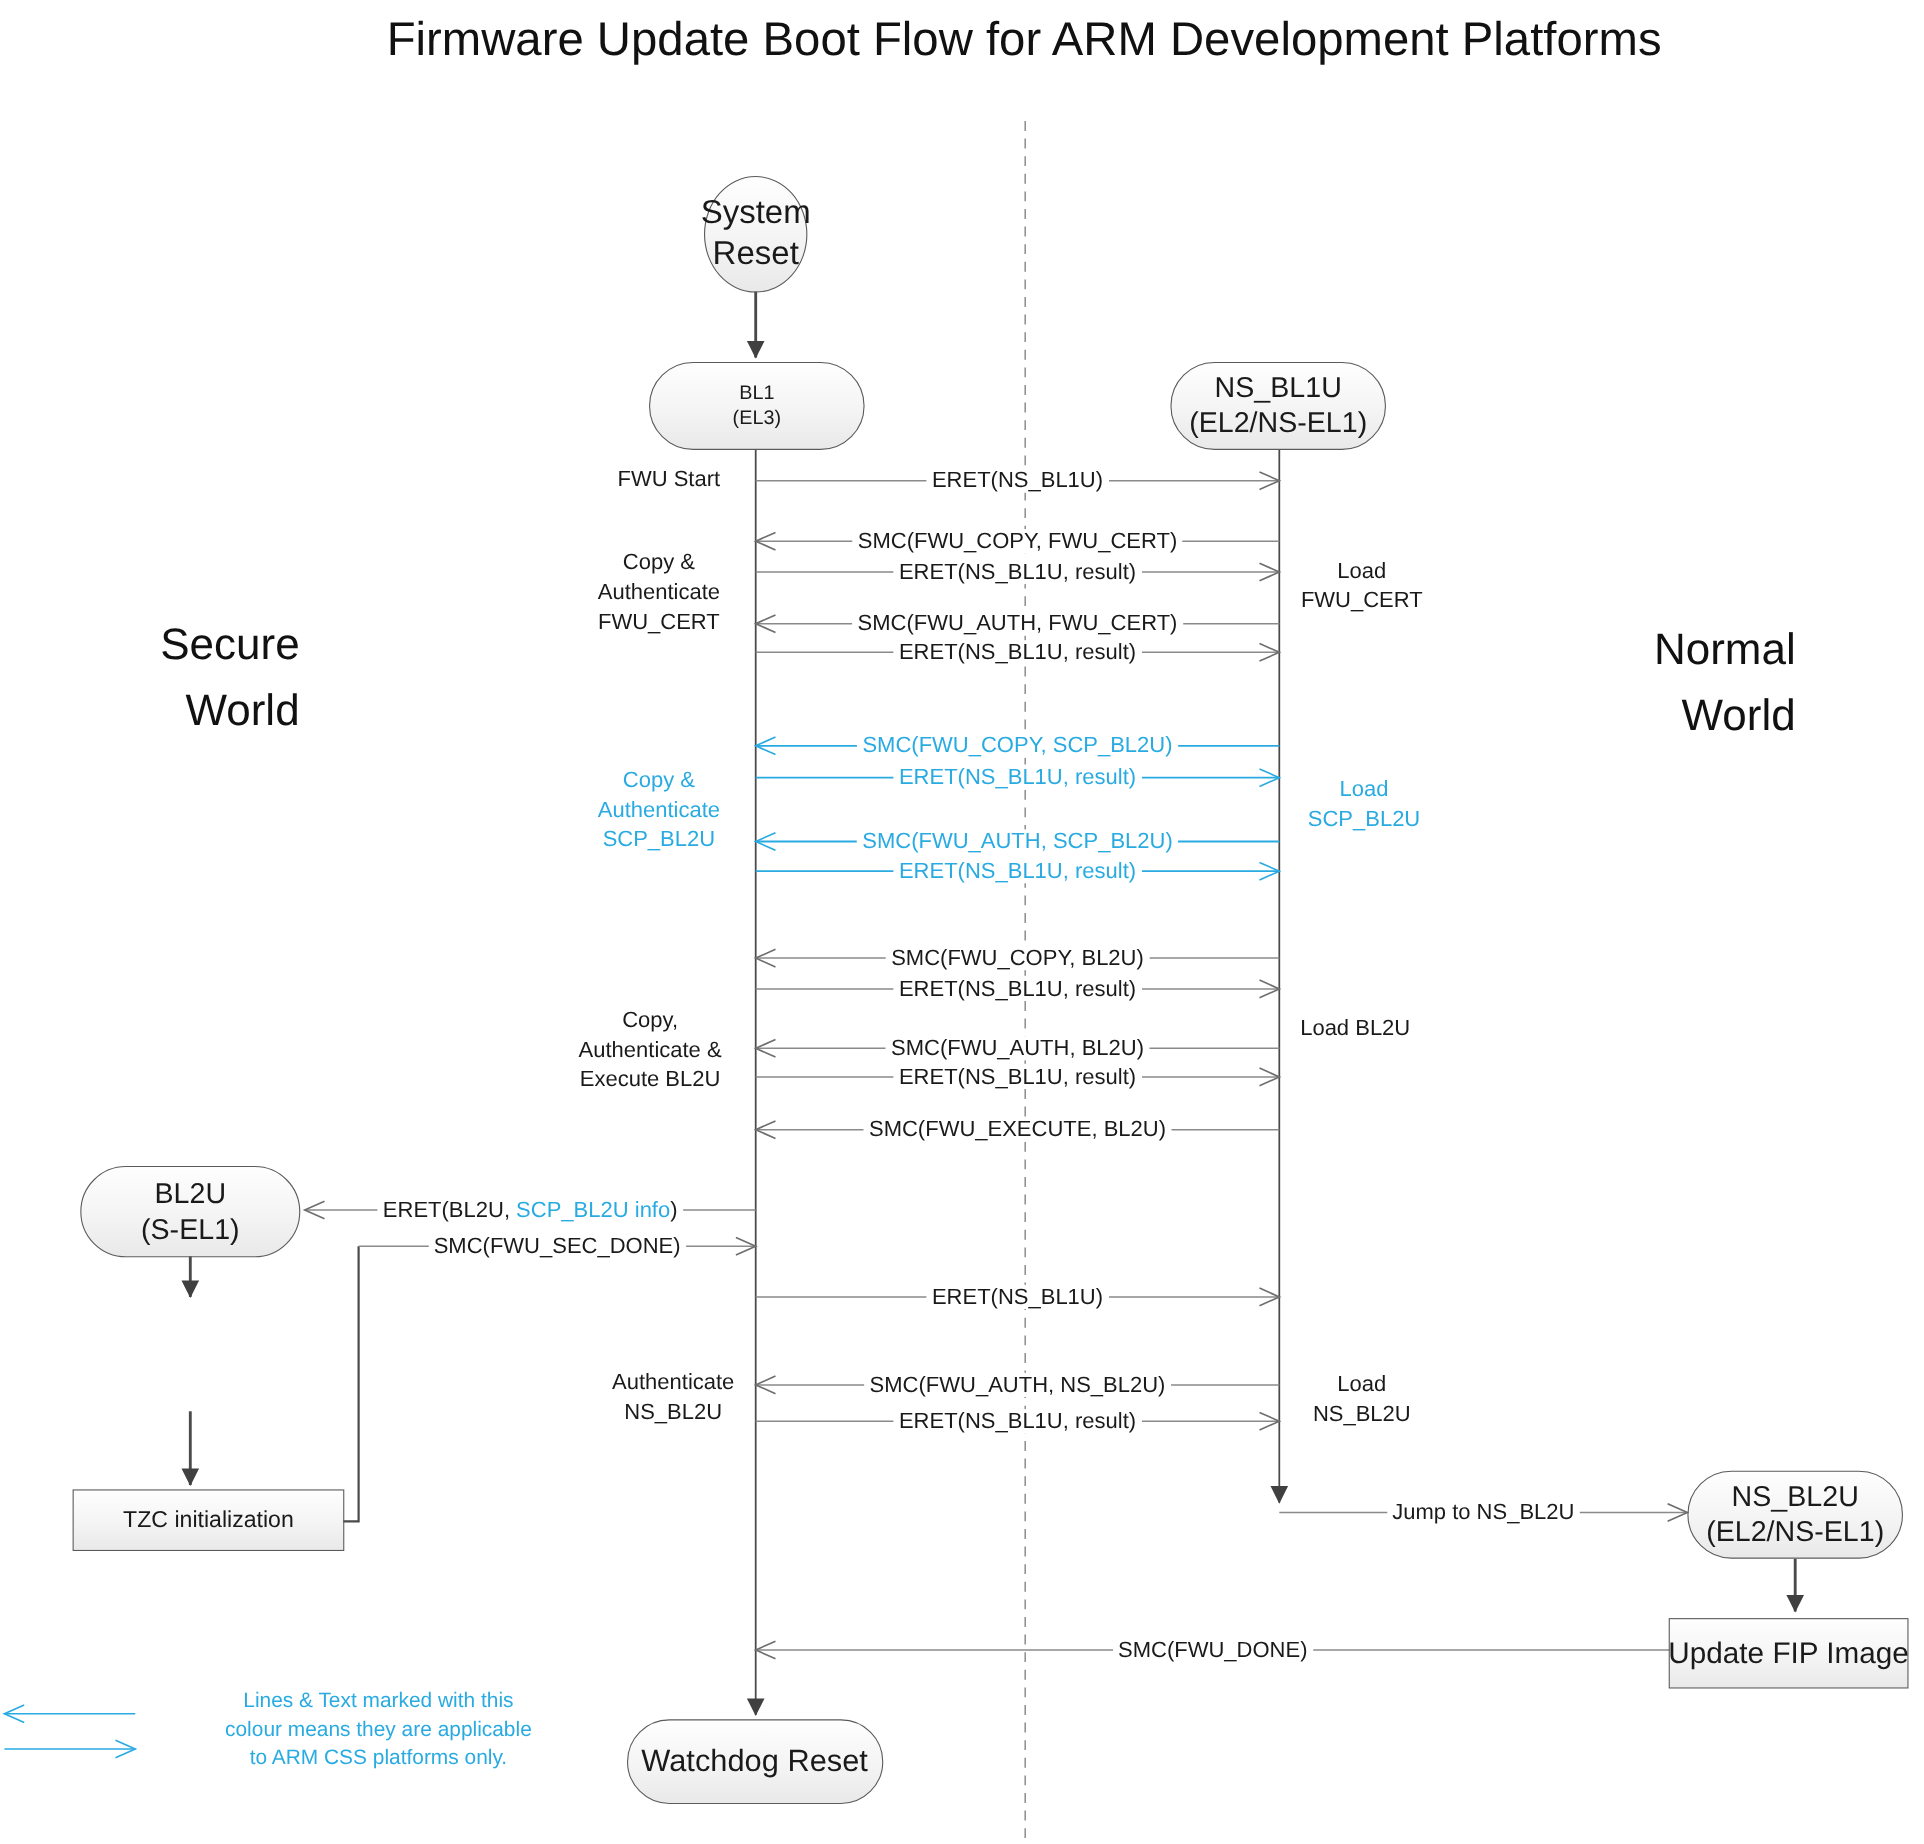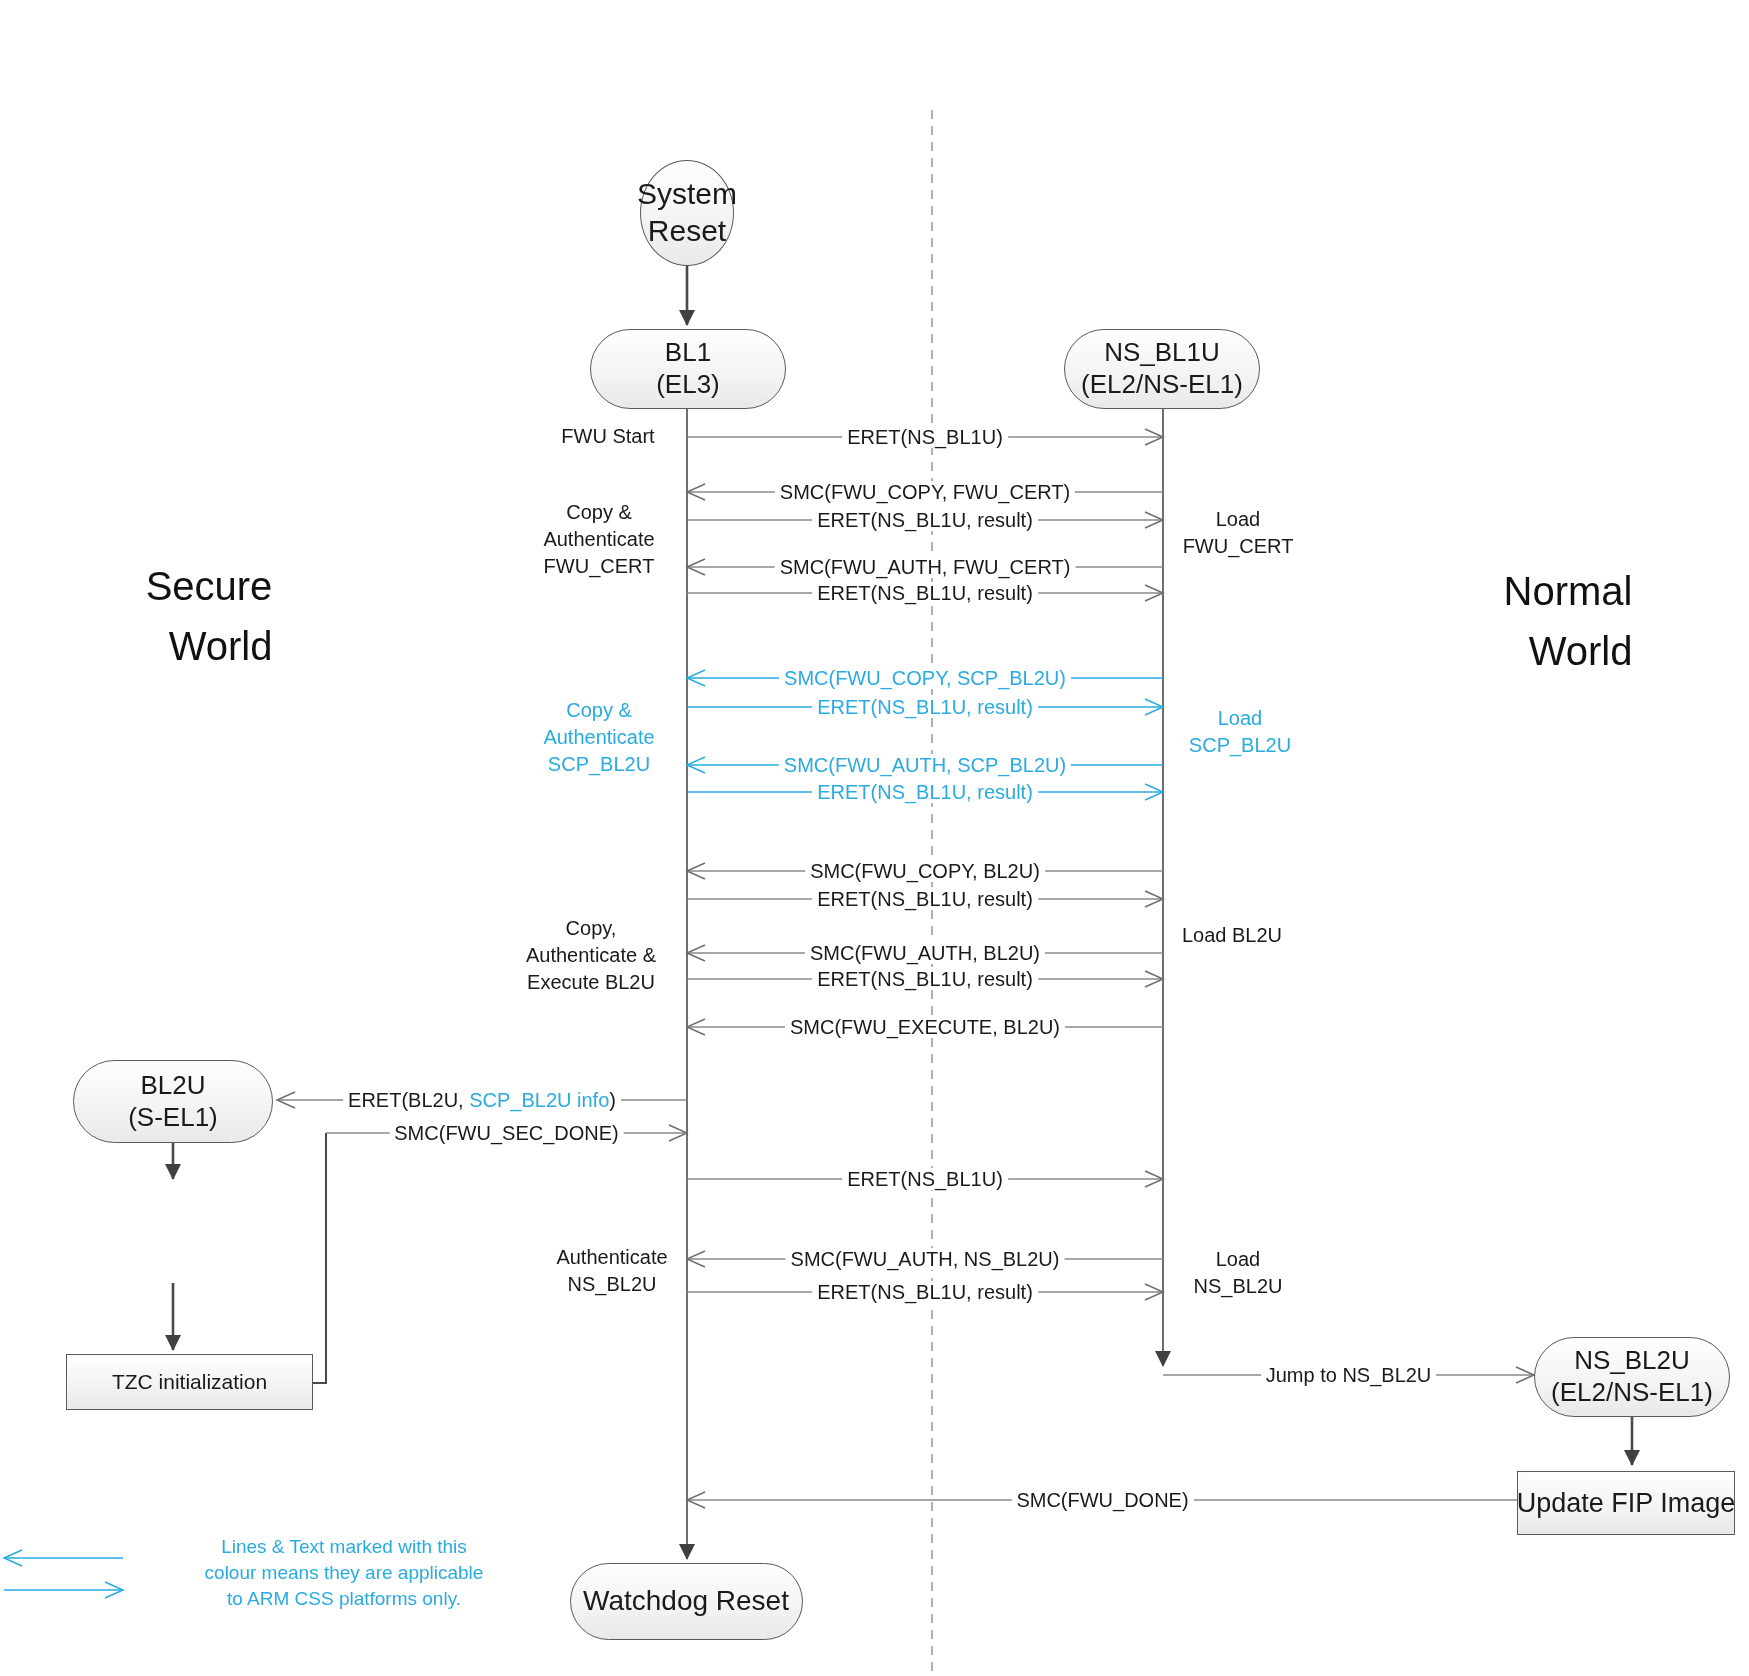--- a/index.html
+++ b/index.html
@@ -68,20 +68,21 @@
         <line x1="687" y1="1179" x2="1163" y2="1179" stroke="#8a8a8a" stroke-width="1.4" marker-end="url(#m-open-dark)"></line>
         <line x1="1163" y1="1259" x2="687" y2="1259" stroke="#8a8a8a" stroke-width="1.4" marker-end="url(#m-open-dark)"></line>
         <line x1="687" y1="1292" x2="1163" y2="1292" stroke="#8a8a8a" stroke-width="1.4" marker-end="url(#m-open-dark)"></line>
         <line x1="1163" y1="1375" x2="1534" y2="1375" stroke="#8a8a8a" stroke-width="1.4" marker-end="url(#m-open-dark)"></line>
         <line x1="1518" y1="1500" x2="687" y2="1500" stroke="#8a8a8a" stroke-width="1.4" marker-end="url(#m-open-dark)"></line>
         <line x1="123" y1="1558" x2="4" y2="1558" stroke="#29ABE2" stroke-width="1.4" marker-end="url(#m-open-cyan)"></line>
         <line x1="4" y1="1590" x2="123" y2="1590" stroke="#29ABE2" stroke-width="1.4" marker-end="url(#m-open-cyan)"></line>
       </g>
   </svg>
 
+  <div id="page-title">Firmware Update Boot Flow for ARM Development Platforms</div>
 
   <div class="world-label" id="secure-world" style="left: 209px; top: 616px;">
     <div>Secure</div>
     <div>World</div>
   </div>
   <div class="world-label" id="normal-world" style="left: 1568px; top: 621px;">
     <div>Normal</div>
     <div>World</div>
   </div>
 
@@ -148,21 +149,21 @@
       </div>
       <div class="side-label" style="left: 1238px; top: 1273px; color: rgb(26, 26, 26);">
         <div>Load</div>
         <div>NS_BL2U</div>
       </div>
     </div>
 <div class="node ellipse" style="left: 640px; top: 160px; width: 94px; height: 106px; font-size: 30px; color: rgb(26, 26, 26);">
       <div class="nline">System</div>
       <div class="nline">Reset</div>
     </div>
-    <div class="node stadium" style="left: 590px; top: 329px; width: 196px; height: 80px; font-size: 26px; color: rgb(26, 26, 26);">
+    <div class="node stadium" style="left: 590px; top: 329px; width: 196px; height: 80px; font-size: 18px; color: rgb(26, 26, 26);">
       <div class="nline">BL1</div>
       <div class="nline">(EL3)</div>
     </div>
     <div class="node stadium" style="left: 1064px; top: 329px; width: 196px; height: 80px; font-size: 26px; color: rgb(26, 26, 26);">
       <div class="nline">NS_BL1U</div>
       <div class="nline">(EL2/NS-EL1)</div>
     </div>
     <div class="node stadium" style="left: 73px; top: 1060px; width: 200px; height: 83px; font-size: 26px; color: rgb(26, 26, 26);">
       <div class="nline">BL2U</div>
       <div class="nline">(S-EL1)</div>

